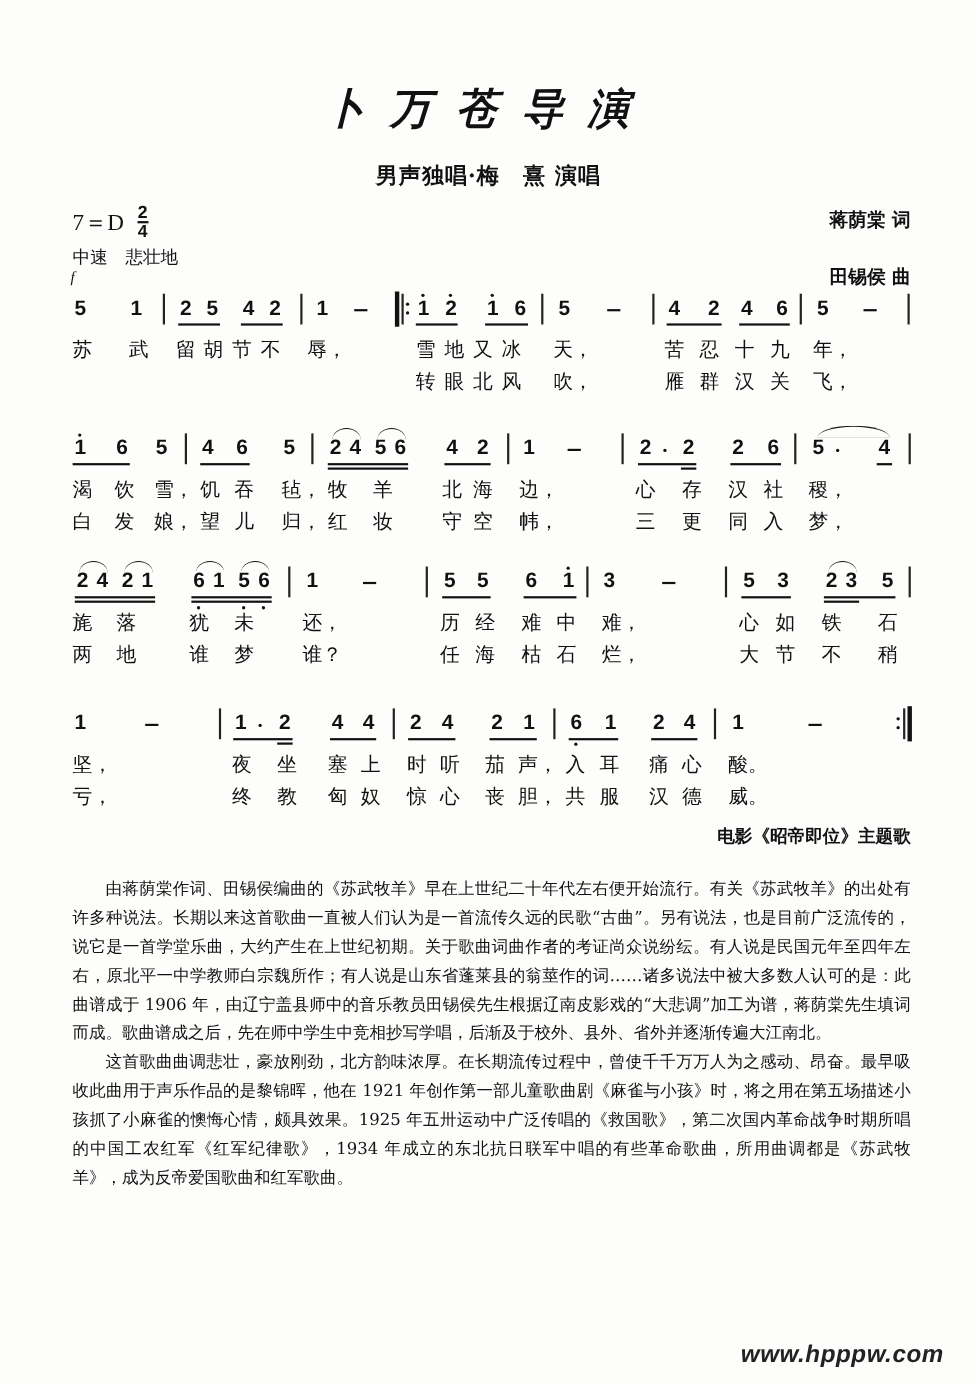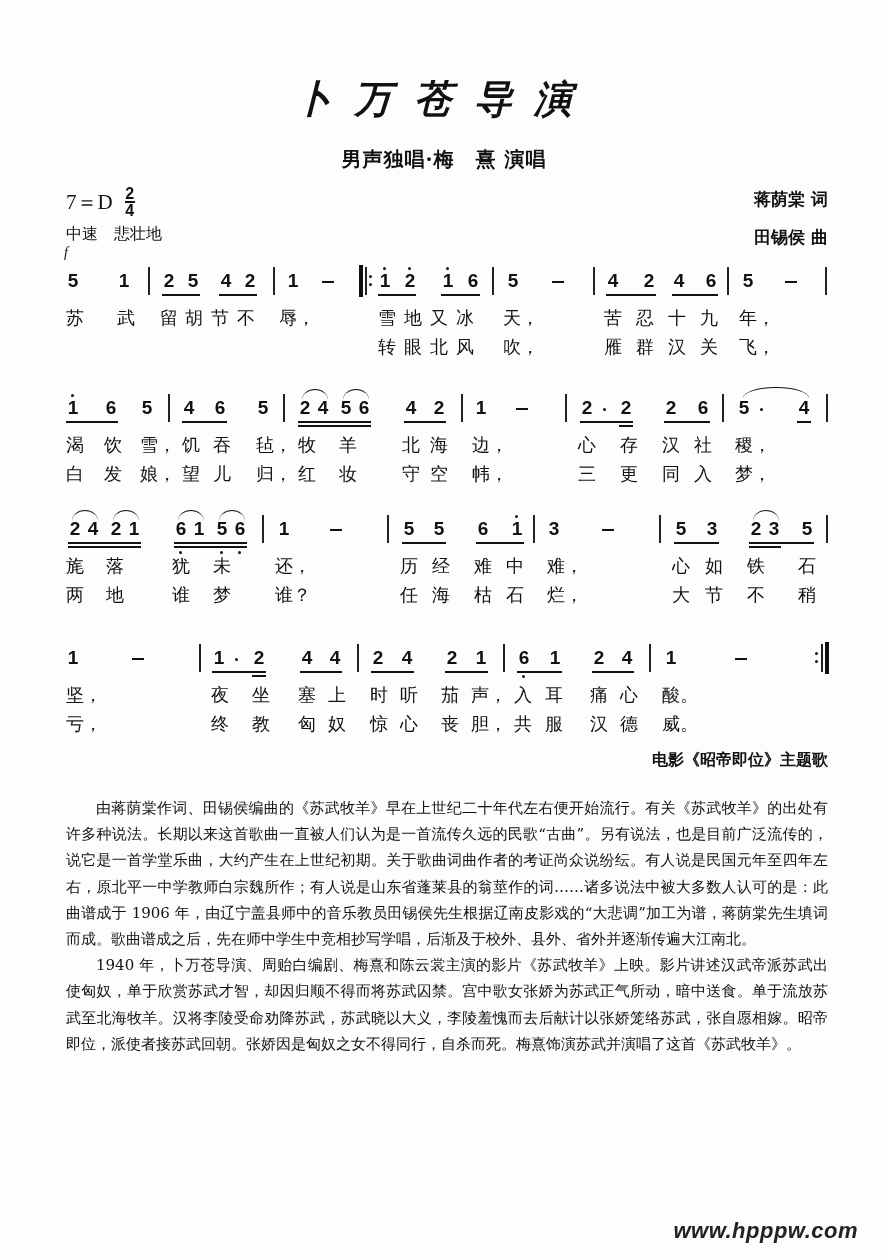--- a/index.html
+++ b/index.html
@@ -48,21 +48,21 @@
 <div class="abs key">
   <span>7＝D</span>
   <span class="timesig">
     <span>2</span>
     <span class="line"></span>
     <span>4</span>
   </span>
 </div>
 <div class="abs tempo">中速　悲壮地</div>
 <div class="abs credit" style="top:188px">蒋荫棠 词</div>
-<div class="abs credit" style="top:226px">田锡侯 曲</div>
+<div class="abs credit" style="top:240px">田锡侯 曲</div>
 <div class="abs dyn">f</div>
 
 <div class="row" style="top:270px;height:100px">
   <span class="note" style="left:66px;top:0">5</span>
   <span class="note" style="left:117px;top:0">1</span>
   <span class="bar" style="left:148px;top:-3px"></span>
   <span class="note" style="left:162px;top:0">2</span>
   <span class="note" style="left:186px;top:0">5</span>
   <span class="ul" style="left:162px;width:38px;top:24px"></span>
   <span class="note" style="left:219px;top:0">4</span>
@@ -351,16 +351,16 @@
   <span class="lyric" style="left:545px;top:65px">服</span>
   <span class="lyric" style="left:590px;top:65px">汉</span>
   <span class="lyric" style="left:620px;top:65px">德</span>
   <span class="lyric" style="left:662px;top:65px">威。</span>
 </div>
 
 <div class="abs caption">电影《昭帝即位》主题歌</div>
 
 <div class="abs prose">
   <p>由蒋荫棠作词、田锡侯编曲的《苏武牧羊》早在上世纪二十年代左右便开始流行。有关《苏武牧羊》的出处有许多种说法。长期以来这首歌曲一直被人们认为是一首流传久远的民歌“古曲”。另有说法，也是目前广泛流传的，说它是一首学堂乐曲，大约产生在上世纪初期。关于歌曲词曲作者的考证尚众说纷纭。有人说是民国元年至四年左右，原北平一中学教师白宗魏所作；有人说是山东省蓬莱县的翁莖作的词……诸多说法中被大多数人认可的是：此曲谱成于 1906 年，由辽宁盖县师中的音乐教员田锡侯先生根据辽南皮影戏的“大悲调”加工为谱，蒋荫棠先生填词而成。歌曲谱成之后，先在师中学生中竞相抄写学唱，后渐及于校外、县外、省外并逐渐传遍大江南北。</p>
-  <p>1940 年，卜万苍导演、周贻白编剧、梅熹和陈云裳主演的影片《苏武牧羊》上映。影片讲述汉武帝派苏武出使匈奴，单于欣赏苏武才智，却因归顺不得而将苏武囚禁。宫中歌女张娇为苏武正气所动，暗中送食。单于流放苏武至北海牧羊。汉将李陵受命劝降苏武，苏武晓以大义，李陵羞愧而去后献计以张娇笼络苏武，张自愿相嫁。昭帝即位，派使者接苏武回朝。张娇因是匈奴之女不得同行，自杀而死。梅熹饰演苏武并演唱了这首《苏武牧羊》。</p>
+  <p>这首歌曲曲调悲壮，豪放刚劲，北方韵味浓厚。在长期流传过程中，曾使千千万万人为之感动、昂奋。最早吸收此曲用于声乐作品的是黎锦晖，他在 1921 年创作第一部儿童歌曲剧《麻雀与小孩》时，将之用在第五场描述小孩抓了小麻雀的懊悔心情，颇具效果。1925 年五卅运动中广泛传唱的《救国歌》，第二次国内革命战争时期所唱的中国工农红军《红军纪律歌》，1934 年成立的东北抗日联军中唱的有些革命歌曲，所用曲调都是《苏武牧羊》，成为反帝爱国歌曲和红军歌曲。</p>
 </div>
 
 <div class="abs watermark">www.hpppw.com</div>
 
 </body></html>

